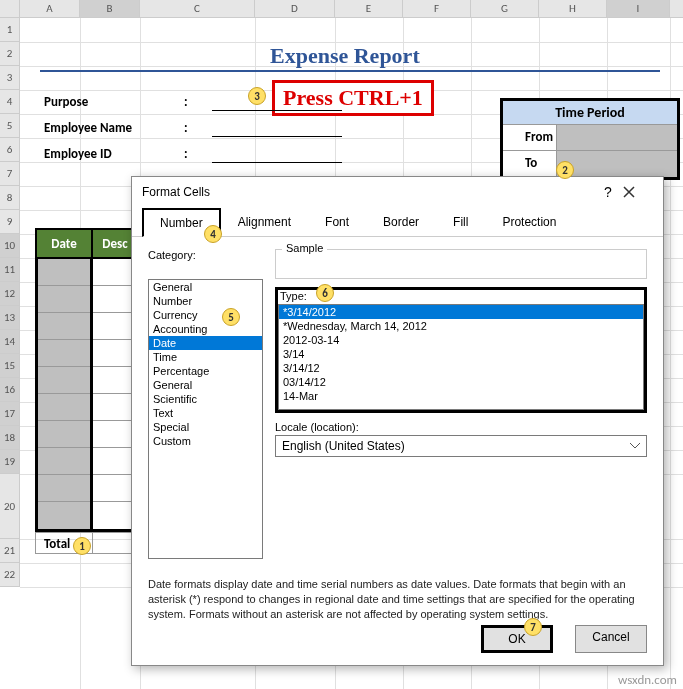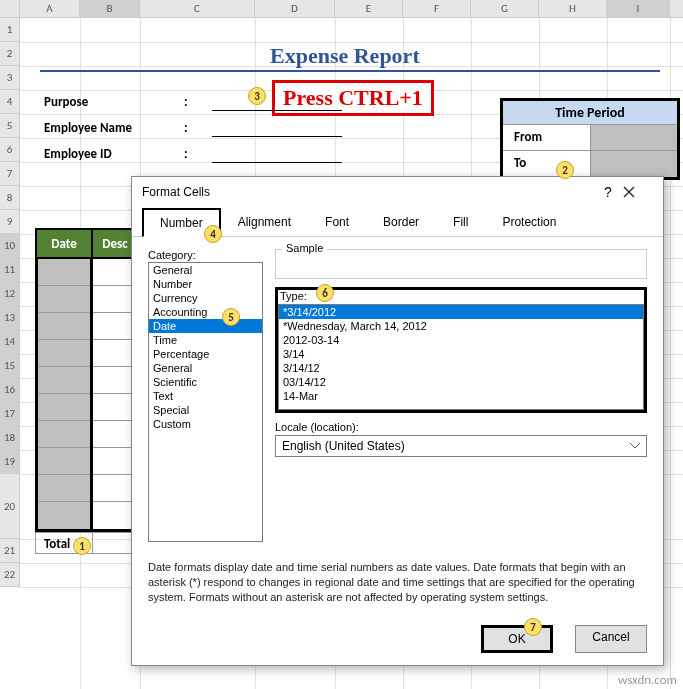--- a/index.html
+++ b/index.html
@@ -24,21 +24,21 @@
 .titlerule { position: absolute; left: 20px; top: 52px; width: 620px; height: 2px; background: #2f5597; }
 .annotbox { position: absolute; left: 252px; top: 62px; border: 3px solid #d00; padding: 2px 8px; font-size: 22px; color: #d00; font-weight: bold; font-family: 'Times New Roman', serif; background: #fff; }
 .lbl { position: absolute; font-weight: bold; font-size: 13px; }
 .colon { position: absolute; font-weight: bold; font-size: 13px; }
 .uline { position: absolute; border-bottom: 1px solid #000; height: 1px; }
 
 .tp { position: absolute; left: 480px; top: 80px; width: 180px; border: 3px solid #000; }
 .tp-head { background: #c6d9f1; text-align: center; font-weight: bold; font-size: 14px; padding: 3px; border-bottom: 1px solid #999; }
 .tp-row { display: flex; height: 26px; border-bottom: 1px solid #999; }
 .tp-row:last-child { border-bottom: none; }
-.tp-l { width: 88px; padding: 4px 11px; font-weight: bold; font-size: 13px; border-right: 1px solid #999; background: #fff; }
+.tp-l { width: 54px; padding: 4px 22px; font-weight: bold; font-size: 13px; border-right: 1px solid #999; background: #fff; }
 .tp-v { flex: 1; background: #bfbfbf; }
 
 .datecol { position: absolute; left: 15px; top: 210px; }
 .dhdr { display: flex; }
 .dhdr > div { background: #548235; color: #fff; font-weight: bold; text-align: center; padding: 6px 4px; border: 2px solid #000; font-size: 13px; }
 .dcells { border: 3px solid #000; border-top: none; }
 .dcell { height: 27px; border-bottom: 1px solid #999; background: #bfbfbf; }
 .dcell.white { background: #fff; }
 .dcell:last-child { border-bottom: none; }
 .totalrow { display:flex; }
@@ -49,21 +49,21 @@
 
 .dialog { position: absolute; left: 131px; top: 176px; width: 533px; height: 490px; background: #fff; border: 1px solid #888; box-shadow: 3px 3px 10px rgba(0,0,0,0.3); z-index: 30; font-family: 'Segoe UI', Tahoma, sans-serif; font-size: 12px; }
 .dlg-title { height: 30px; padding: 6px 10px; display: flex; align-items: center; font-size: 12px; }
 .dlg-title span { flex: 1; }
 .dlg-help, .dlg-close { width: 30px; text-align: center; font-size: 14px; cursor: pointer; }
 .tabs { display: flex; border-bottom: 1px solid #ccc; padding: 0 10px; gap: 0; }
 .tab { padding: 6px 16px; font-size: 12px; cursor: pointer; border: 1px solid transparent; position: relative; top: 1px; }
 .tab.active { border: 2px solid #000; border-bottom: 1px solid #fff; background: #fff; }
 .dlg-body { padding: 12px 16px; display: flex; gap: 12px; }
 .cat-side { width: 115px; }
-.cat-lbl { font-size: 11px; margin-bottom: 1px; }
+.cat-lbl { font-size: 11px; margin-bottom: 18px; }
 .cat-list { border: 1px solid #7a7a7a; height: 280px; overflow: hidden; background: #fff; }
 .cat-item { padding: 1px 4px; font-size: 11px; cursor: pointer; }
 .cat-item.sel { background: #0078d7; color: #fff; }
 .right-side { flex: 1; }
 .sample-grp { border: 1px solid #ccc; height: 30px; margin-bottom: 8px; position: relative; padding: 6px; }
 .sample-grp .leg { position: absolute; top: -8px; left: 6px; background: #fff; padding: 0 4px; font-size: 11px; }
 .type-lbl { font-size: 11px; margin-bottom: 2px; }
 .type-box { border: 3px solid #000; }
 .type-list { border: 1px solid #7a7a7a; height: 106px; background: #fff; overflow-y: scroll; }
 .type-item { padding: 1px 4px; font-size: 11px; cursor: pointer; }

